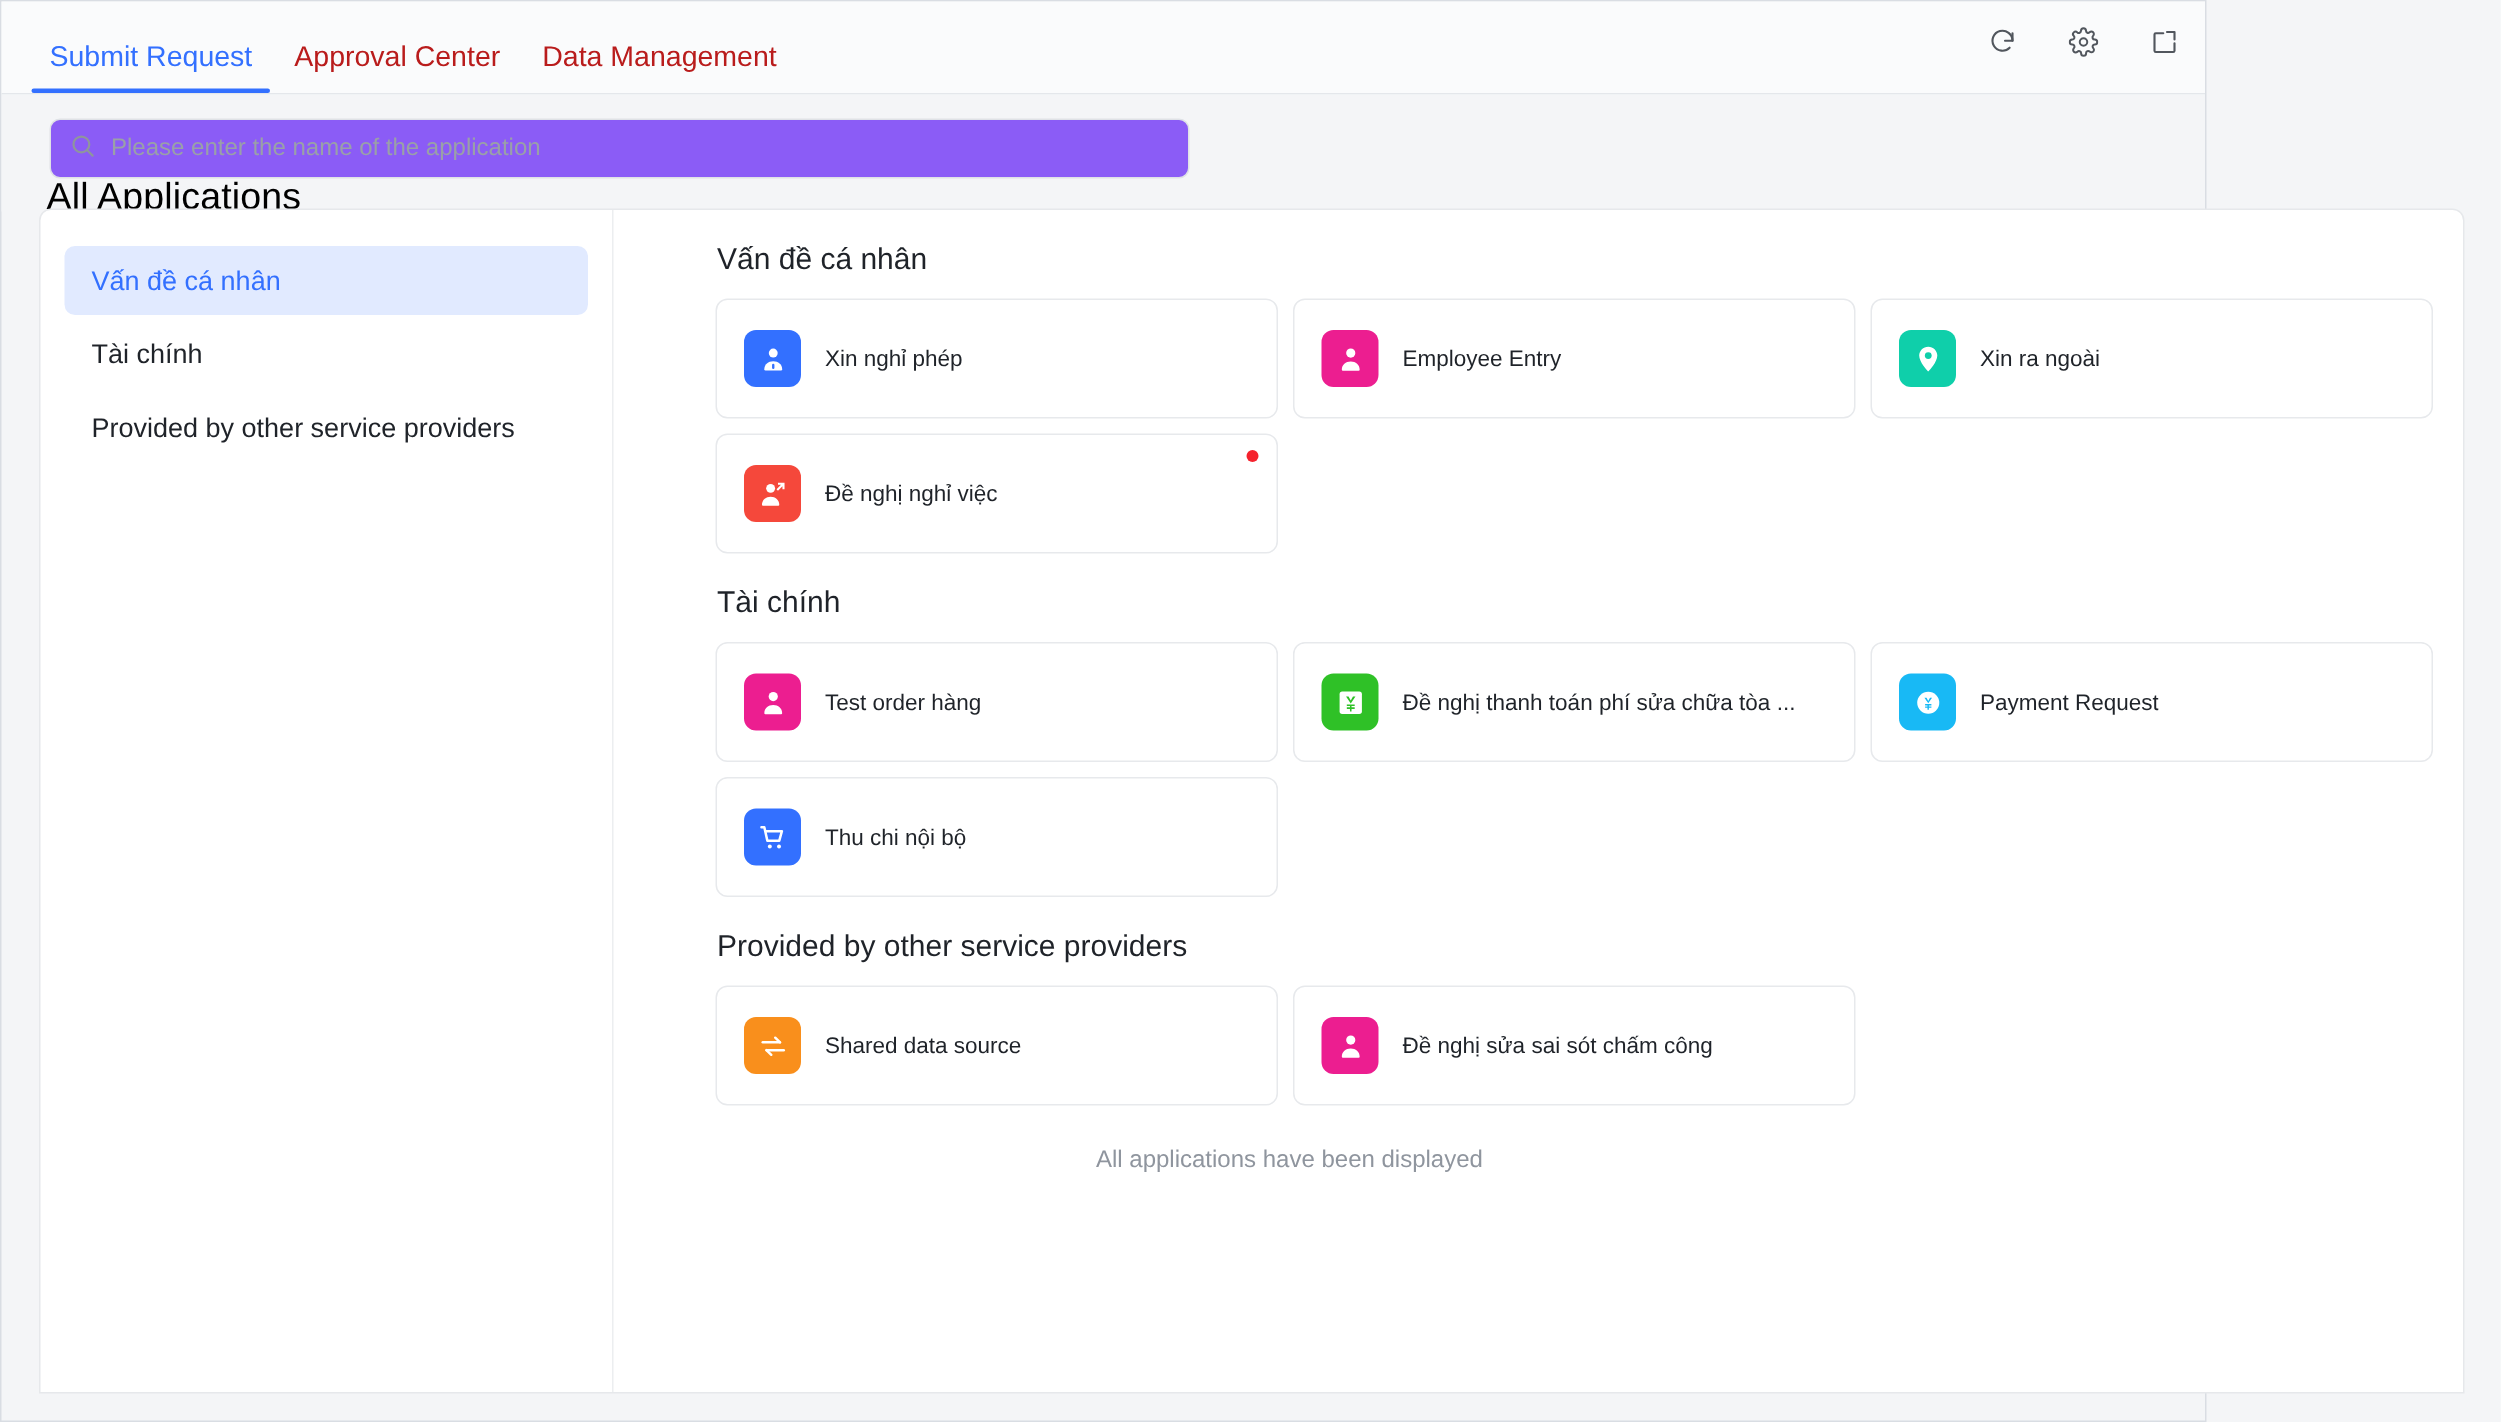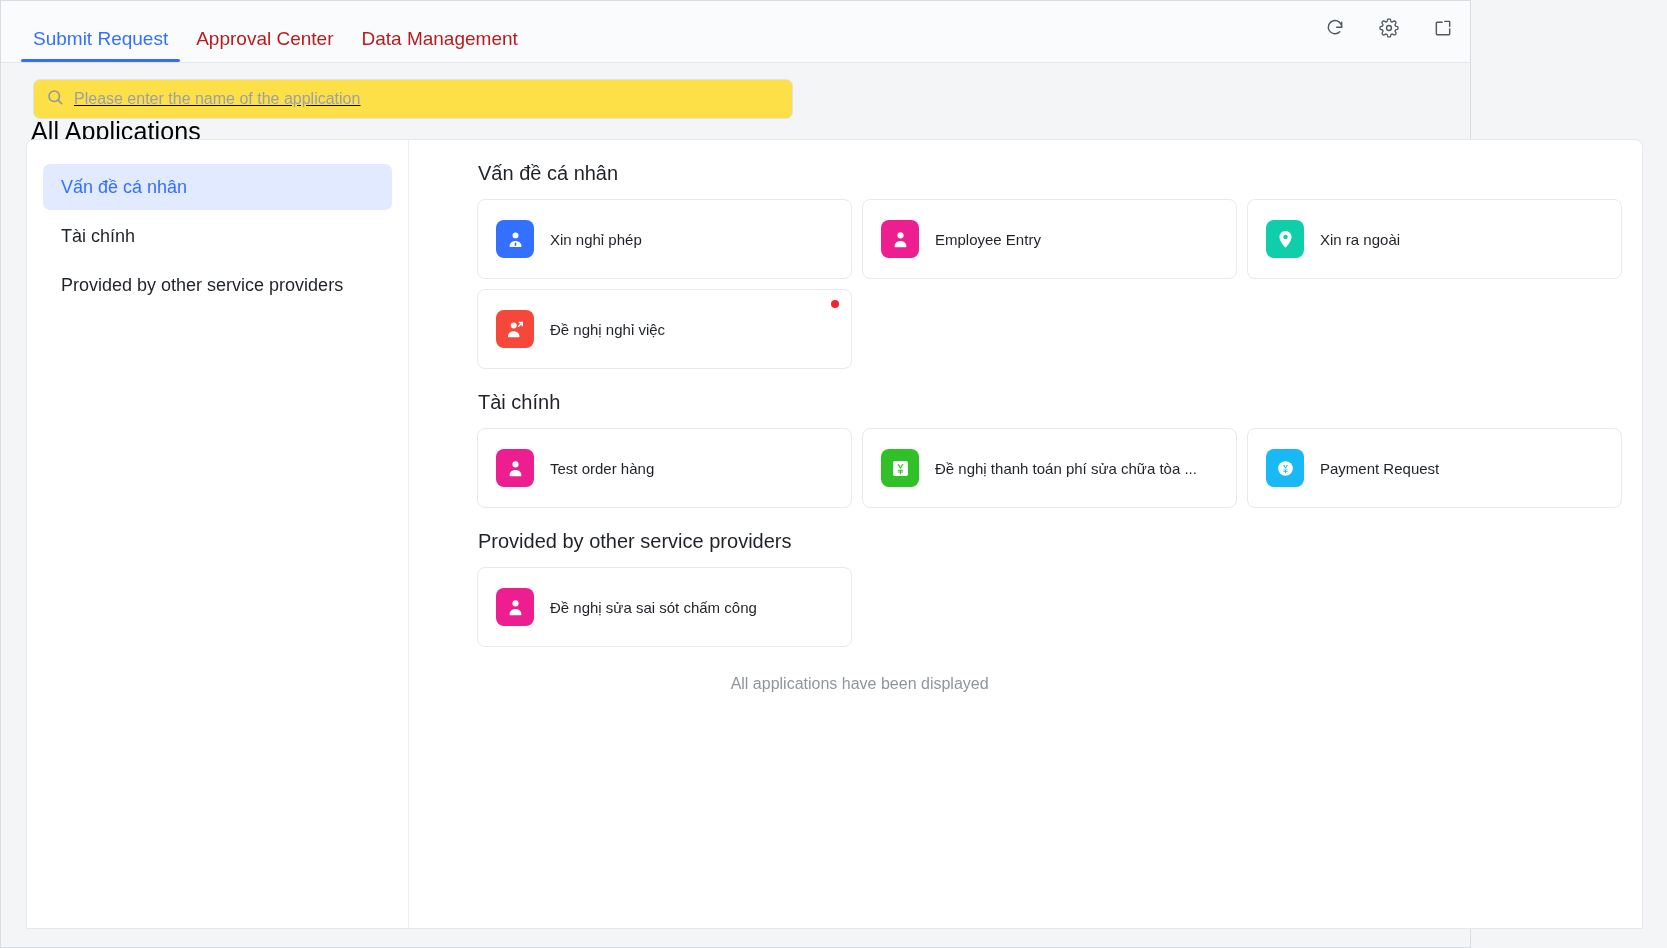--- a/index.html
+++ b/index.html
@@ -70,29 +70,28 @@
     position: absolute;
     left: 30px; top: 54px;
     font-size: 25px;
     color: #000000;
     letter-spacing: .1px;
   }
   .searchbox {
     position: absolute;
     left: 32px; top: 16px;
     width: 760px; height: 40px;
-    background: #fde047;
+    background: #8b5cf6;
     border: 1px solid #dfe2e6;
     border-radius: 7px;
     display: flex;
     align-items: center;
     padding: 0 12px;
     gap: 10px;
     z-index: 5;
-    text-decoration: underline;
   }
   .searchbox svg { flex: 0 0 auto; color: #8f959e; }
   .searchbox input {
     border: none; outline: none;
     width: 100%;
     font-size: 16px;
     font-family: "Liberation Sans", sans-serif;
     color: #1f2329;
     background: transparent;
   }
@@ -320,25 +319,46 @@
               </div>
               <div class="card">
                 <div class="card-icon" style="background: rgb(24, 185, 245);">
                   <svg width="21" height="21" viewBox="0 0 24 24">
                     <circle cx="12" cy="12" r="8.4" fill="#ffffff"></circle>
                     <path d="M12 12.4 9.1 8.1h1.6L12 10.6l1.3-2.5h1.6L12 12.4zm-2.4.6h4.8v1h-1.9v.8h1.9v1h-1.9v1.5h-1.1v-1.5H9.6v-1h1.8v-.8H9.6v-1z" fill="#18b9f5"></path>
                   </svg>
                 </div>
                 <div class="card-label">Payment Request</div>
               </div>
+              <div class="card">
+                <div class="card-icon" style="background: rgb(51, 112, 255);">
+                  <svg width="21" height="21" viewBox="0 0 24 24" fill="none" stroke="currentColor" stroke-width="1.9" stroke-linecap="round" stroke-linejoin="round">
+                    <path d="M3 4h2.2l2.3 10.2h9.1l2-7.2H6.1"></path>
+                    <circle cx="9.4" cy="18.6" r="1.5" fill="currentColor" stroke="none"></circle>
+                    <circle cx="16.4" cy="18.6" r="1.5" fill="currentColor" stroke="none"></circle>
+                  </svg>
+                </div>
+                <div class="card-label">Thu chi nội bộ</div>
+              </div>
             </div>
           </div>
           <div class="group">
             <div class="group-title">Provided by other service providers</div>
             <div class="cards">
+              <div class="card">
+                <div class="card-icon" style="background: rgb(249, 143, 28);">
+                  <svg width="21" height="21" viewBox="0 0 24 24" fill="none" stroke="currentColor" stroke-width="1.9" stroke-linecap="round" stroke-linejoin="round">
+                    <path d="M4 9h13"></path>
+                    <path d="M13.5 5.5 17.2 9"></path>
+                    <path d="M20 15H7"></path>
+                    <path d="M10.5 18.5 6.8 15"></path>
+                  </svg>
+                </div>
+                <div class="card-label">Shared data source</div>
+              </div>
               <div class="card">
                 <div class="card-icon" style="background: rgb(236, 30, 144);">
                   <svg width="21" height="21" viewBox="0 0 24 24" fill="currentColor">
                     <circle cx="12" cy="7.3" r="3.5"></circle>
                     <path d="M5.2 20c0-3.7 3-6.2 6.8-6.2S18.8 16.3 18.8 20a.8.8 0 0 1-.8.8H6a.8.8 0 0 1-.8-.8z"></path>
                   </svg>
                 </div>
                 <div class="card-label">Đề nghị sửa sai sót chấm công</div>
               </div>
             </div>

